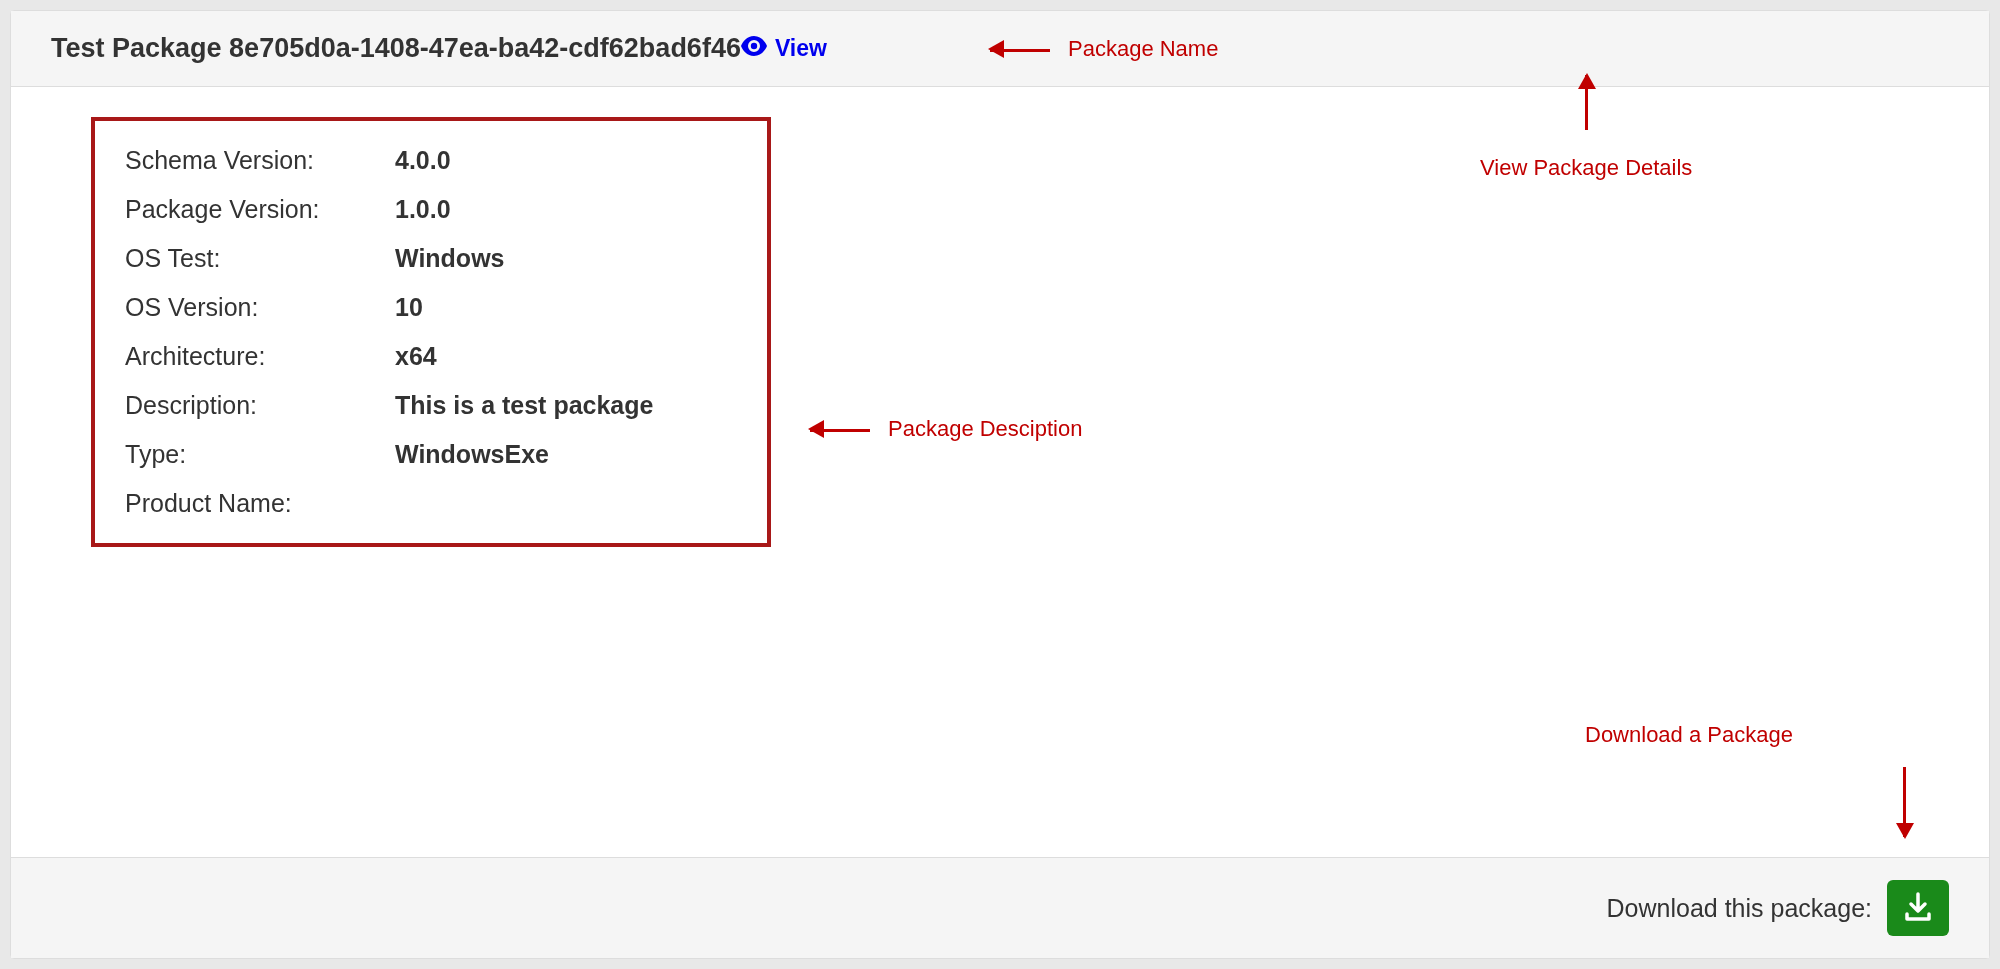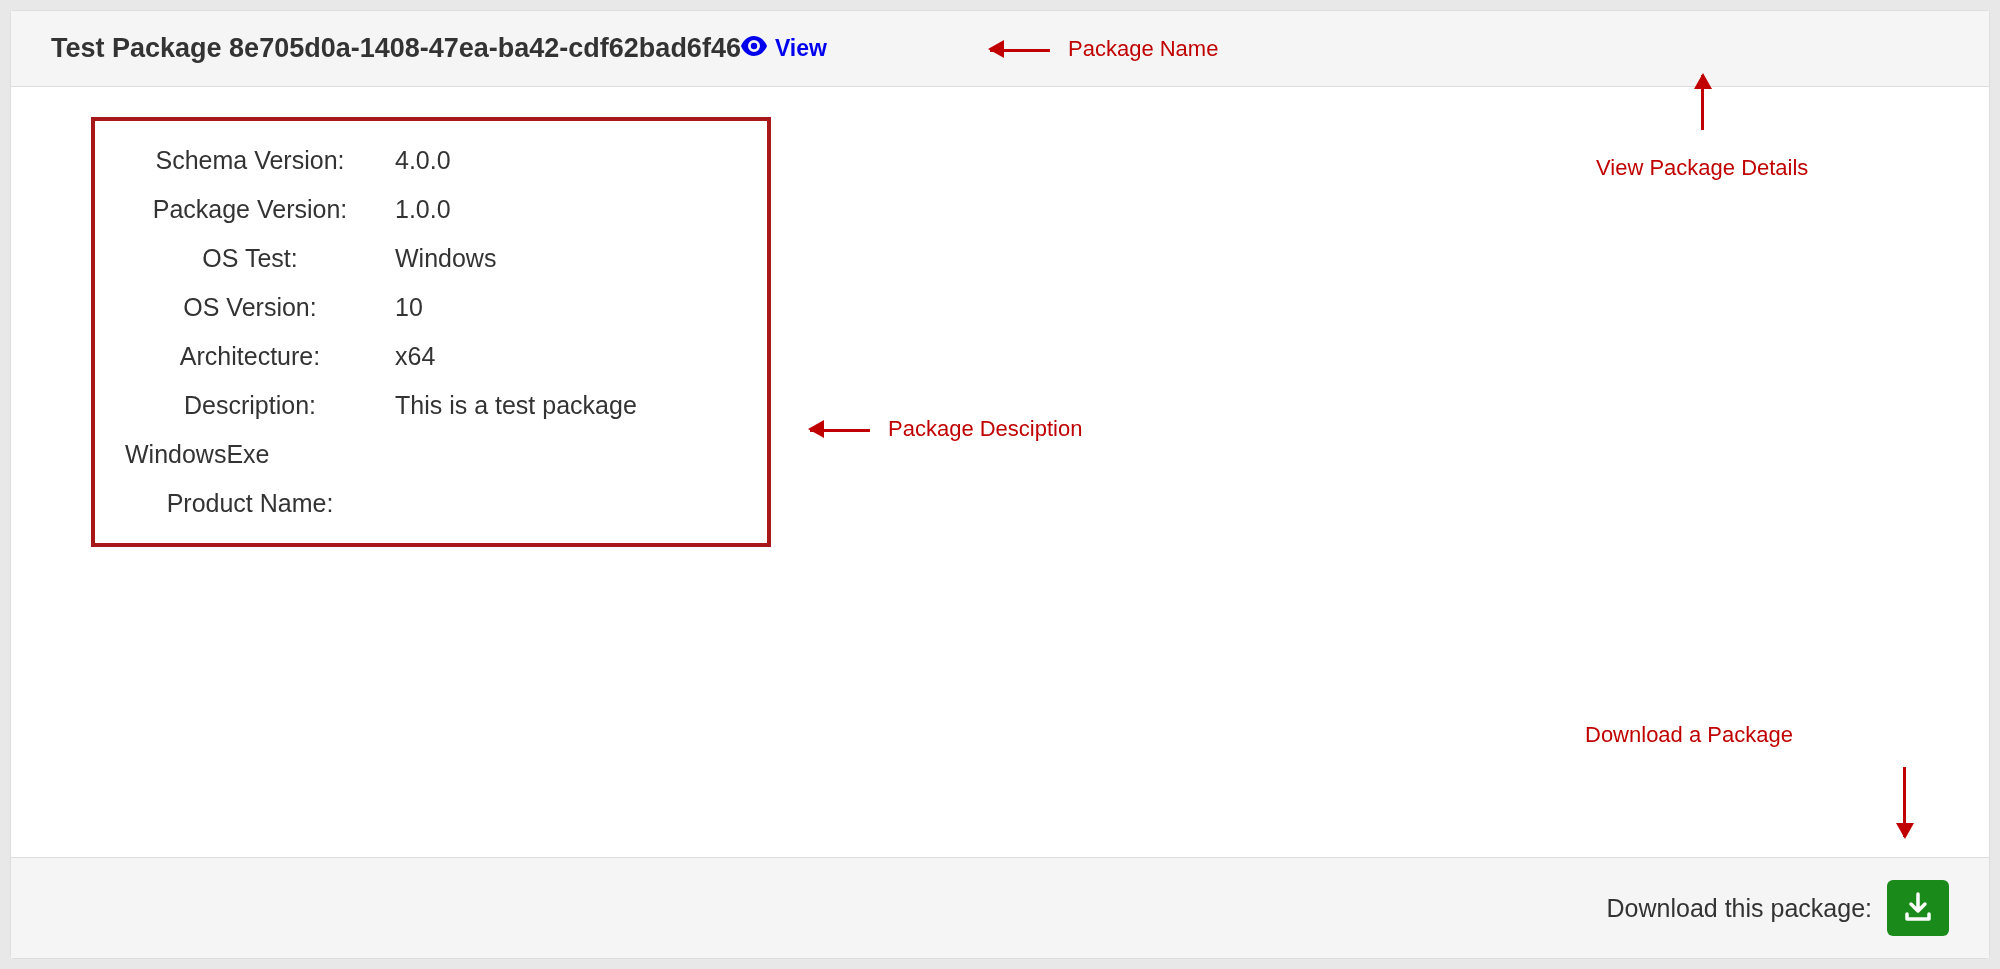--- a/index.html
+++ b/index.html
@@ -55,26 +55,26 @@
     }
     .detail-row {
       display: flex;
       align-items: baseline;
       margin-bottom: 20px;
       font-size: 25px;
     }
     .detail-row:last-child { margin-bottom: 0; }
     .detail-label {
       width: 270px;
-      text-align: center;
+      text-align: left;
       color: #333;
       padding-right: 20px;
     }
     .detail-value {
-      font-weight: normal;
+      font-weight: bold;
       color: #333;
     }
     .card-footer {
       background: #f5f5f5;
       border-top: 1px solid #ddd;
       padding: 22px 40px;
       display: flex;
       justify-content: flex-end;
       align-items: center;
       gap: 15px;
@@ -200,20 +200,21 @@
       </div>
       <div class="detail-row">
         <div class="detail-label">Architecture:</div>
         <div class="detail-value">x64</div>
       </div>
       <div class="detail-row">
         <div class="detail-label">Description:</div>
         <div class="detail-value">This is a test package</div>
       </div>
       <div class="detail-row">
+        <div class="detail-label">Type:</div>
         <div class="detail-value">WindowsExe</div>
       </div>
       <div class="detail-row">
         <div class="detail-label">Product Name:</div>
         <div class="detail-value"></div>
       </div>
     </div>
   </div>
 
   <div class="card-footer">
@@ -228,21 +229,21 @@
     </button>
   </div>
 
 </div>
 
 <div class="annotation" style="top:36px; left:990px; display:flex; align-items:center; gap:18px;">
   <span class="arrow-left"></span>
   <span>Package Name</span>
 </div>
 
-<div class="annotation" style="top:155px; left:1596px; text-align:right;">
+<div class="annotation" style="top:155px; left:1480px; text-align:right;">
   <div class="arrow-up-vertical" style="height:55px; left:105px; top:-80px;"></div>
   <span>View Package Details</span>
 </div>
 
 <div class="annotation" style="top:416px; left:810px; display:flex; align-items:center; gap:18px;">
   <span class="arrow-left"></span>
   <span>Package Desciption</span>
 </div>
 
 <div class="annotation" style="top:722px; left:1585px;">

